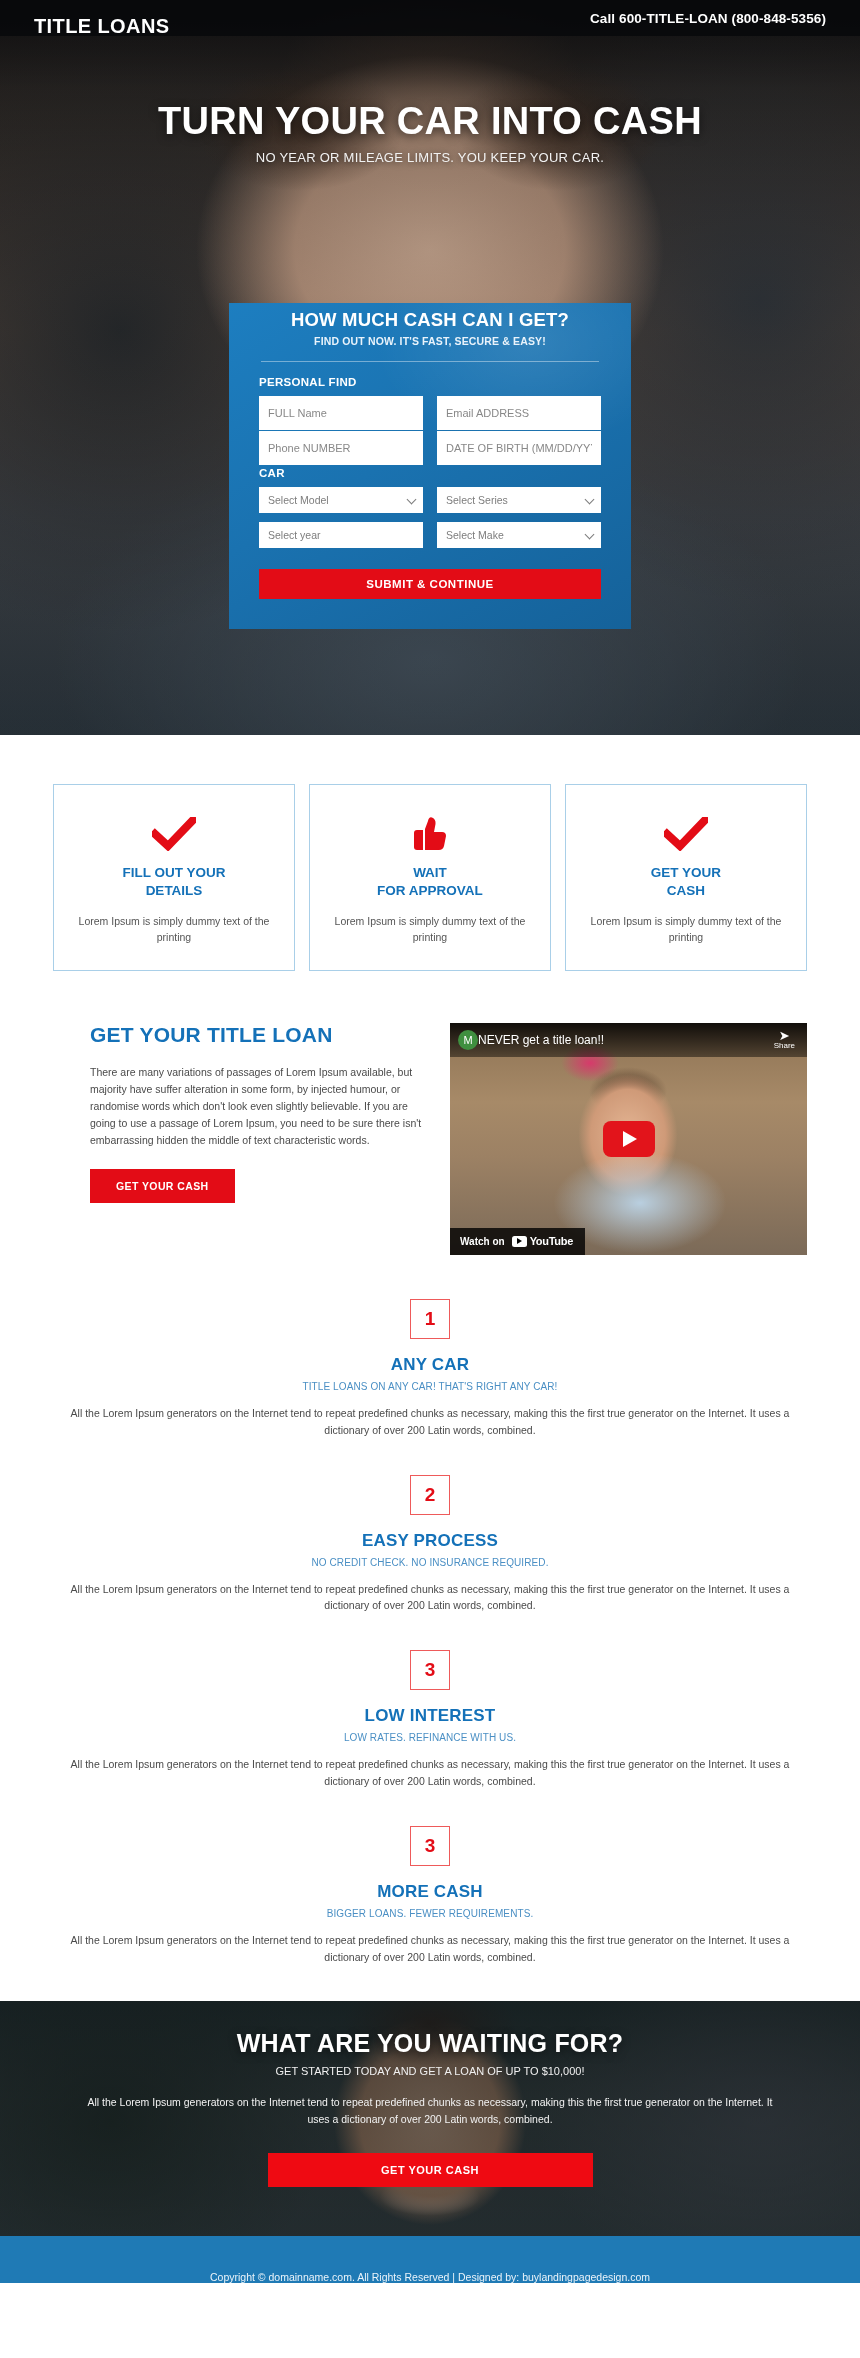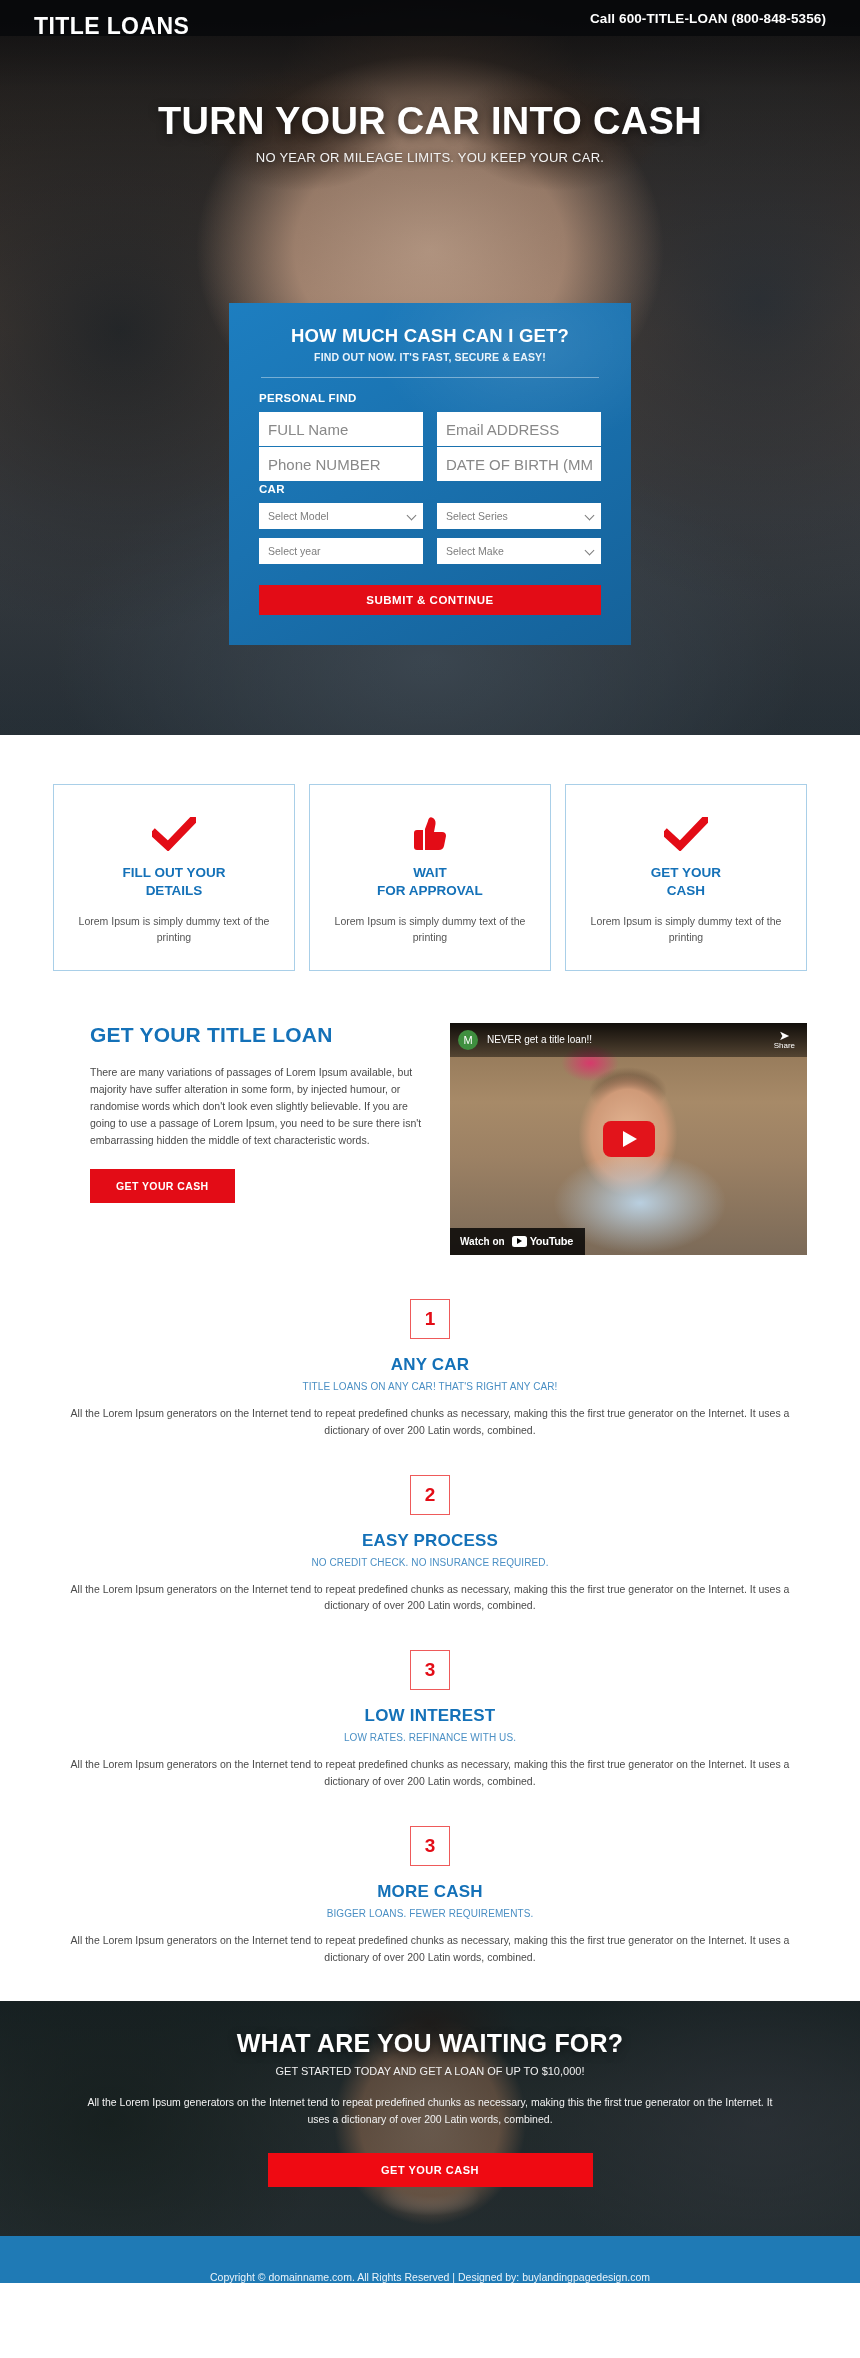--- a/index.html
+++ b/index.html
@@ -43,21 +43,21 @@
     z-index: 5;
     height: 36px;
     display: flex;
     align-items: center;
     justify-content: space-between;
     padding: 0 34px;
     background: rgba(6,8,10,.80);
   }
   .brand {
     color: #fff;
-    font-size: 23px;
+    font-size: 20px;
     font-weight: bold;
     letter-spacing: .4px;
     margin-top: 16px;
   }
   .phone {
     color: #fff;
     font-size: 13.5px;
     font-weight: bold;
     letter-spacing: .1px;
   }
@@ -78,21 +78,21 @@
     text-shadow: 0 1px 6px rgba(0,0,0,.6);
   }
 
   
   .form-card {
     position: absolute;
     z-index: 6;
     left: 229px;
     top: 303px;
     width: 402px;
-    padding: 22px 30px 30px;
+    padding: 6px 30px 30px;
     background: linear-gradient(150deg, #1d7ec0 0%, #1a72b0 45%, #15629a 100%);
   }
   .form-card::before {
     content: "";
     position: absolute; inset: 0;
     background: radial-gradient(ellipse 220px 150px at 300px 40px, rgba(255,255,255,.10), rgba(255,255,255,0) 70%);
     pointer-events: none;
   }
   .form-title {
     position: relative;
@@ -137,21 +137,21 @@
     flex: 1;
     height: 26px;
   }
   .field input {
     width: 100%;
     height: 34px;
     border: none;
     background: #fff;
     padding: 0 9px;
     font-family: "Liberation Sans", sans-serif;
-    font-size: 15px;
+    font-size: 11px;
     color: #333;
     outline: none;
   }
   .field input::placeholder { color: #888; }
   .field select {
     width: 100%;
     height: 26px;
     border: none;
     background: #fff;
     padding: 0 20px 0 9px;
@@ -279,22 +279,21 @@
     width: 20px; height: 20px;
     border-radius: 50%;
     background: #3f8f3f;
     color: #fff;
     font-size: 11px;
     display: flex; align-items: center; justify-content: center;
     flex: none;
   }
   .yt-title {
     color: #fff;
-    font-size: 10px;
-    margin-left: 9px;
+    font-size: 12px;
     flex: 1;
   }
   .yt-share {
     text-align: center;
     color: #fff;
     font-size: 8px;
     margin-right: 4px;
   }
   .share-arrow { font-size: 13px; line-height: 11px; display: block; }
   .play-btn {

